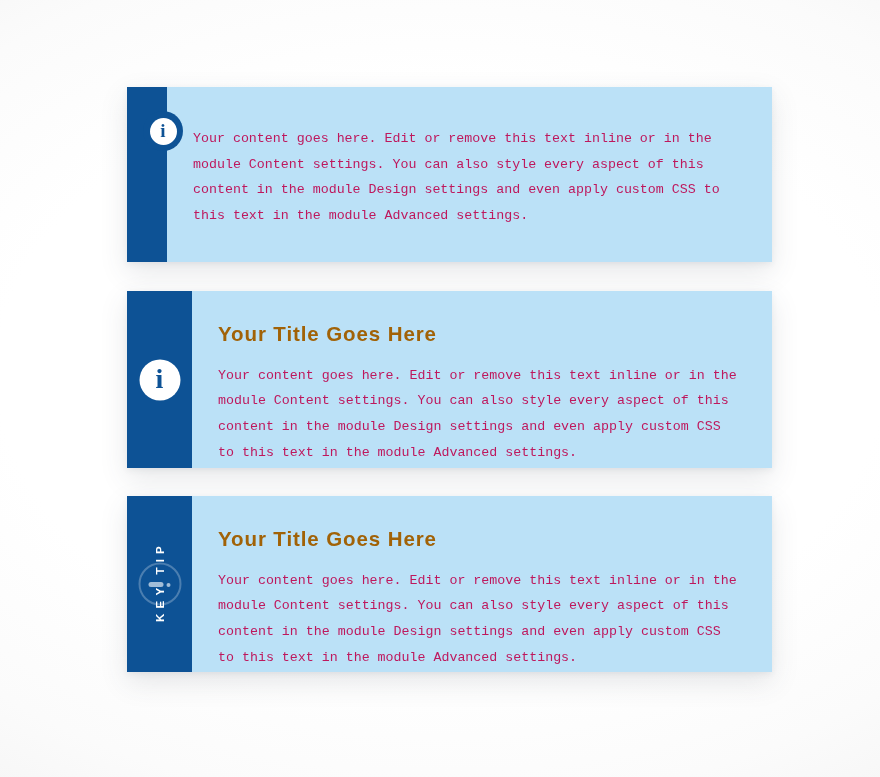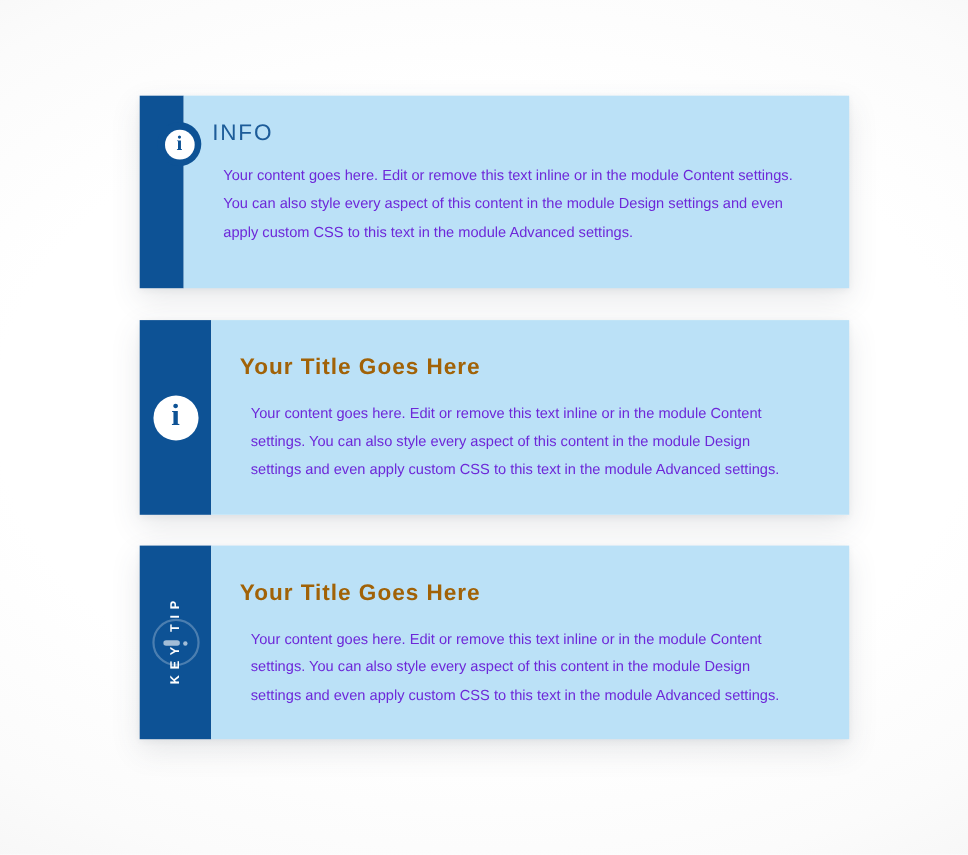--- a/index.html
+++ b/index.html
@@ -42,22 +42,23 @@
     background: #bbe1f7;
     position: relative;
     box-sizing: border-box;
   }
 
   .card-title {
     color: #a16207;
     margin: 0;
   }
   .card-text {
-    color: #6d28d9;
-    margin: 10px;
+    color: #be185d;
+    margin: 0;
+    font-family: Liberation Mono, monospace;
   }
 
   
   #card-info {
     left: 127px;
     top: 87px;
     width: 645px;
     height: 175px;
   }
   #card-info .card-rail { width: 40px; }
@@ -226,21 +227,20 @@
 <div id="stage">
 
   <div class="card" id="card-info">
     <div class="card-rail"></div>
     <div class="badge">
       <span class="disc">
         <span class="glyph">i</span>
       </span>
     </div>
     <div class="card-body">
-      <h2 class="card-title">INFO</h2>
       <p class="card-text">Your content goes here. Edit or remove this text inline or in the module Content settings. You can also style every aspect of this content in the module Design settings and even apply custom CSS to this text in the module Advanced settings.</p>
     </div>
   </div>
 
   <div class="card" id="card-icon">
     <div class="card-rail">
       <span class="rail-mark">
         <span class="glyph">i</span>
       </span>
     </div>

